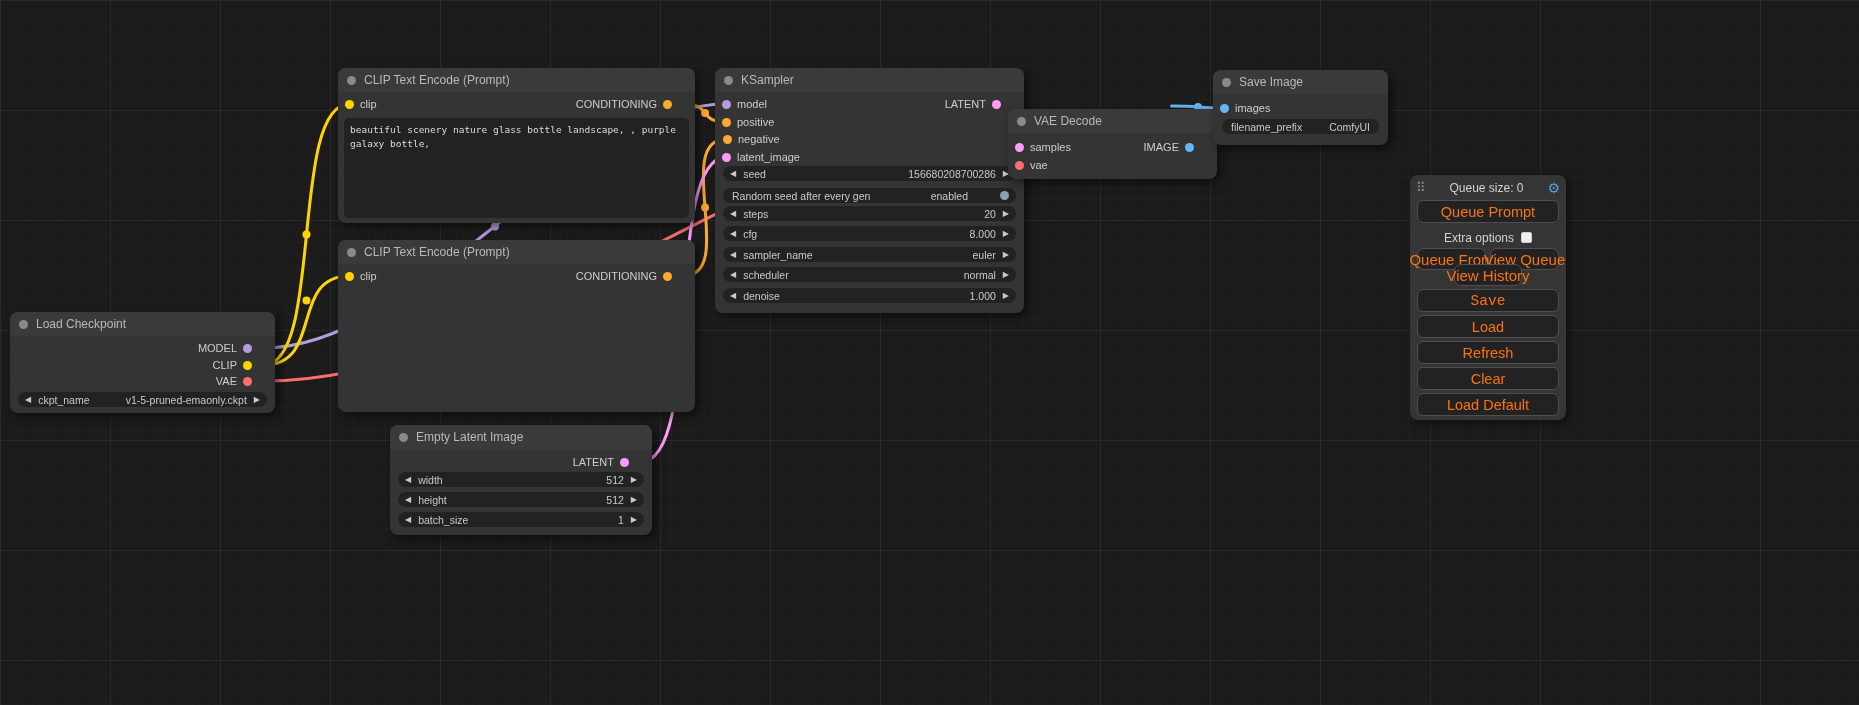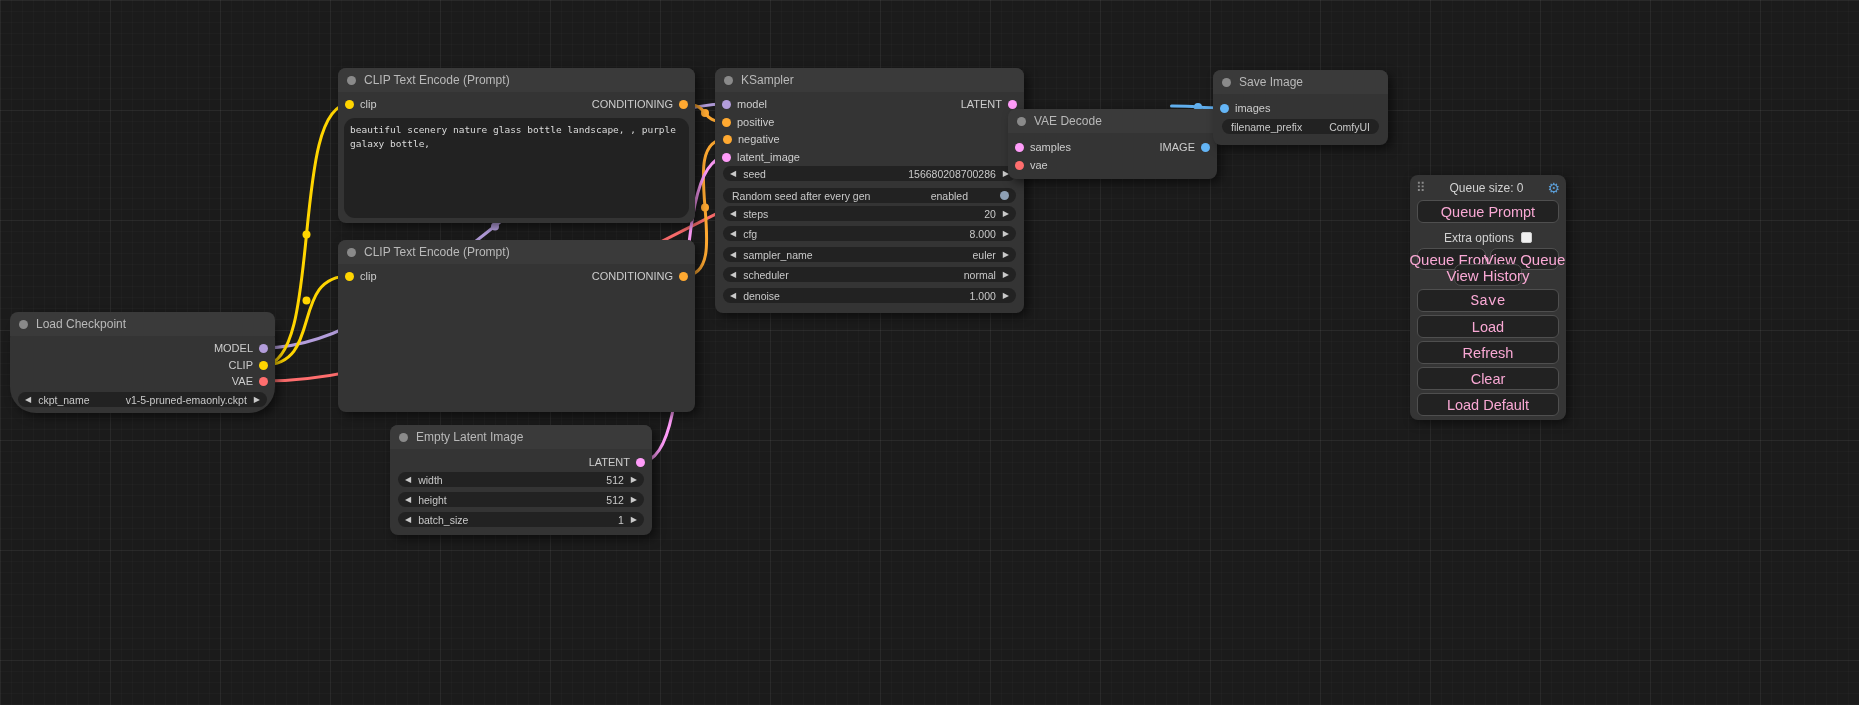--- a/index.html
+++ b/index.html
@@ -27,57 +27,57 @@
   }
   .node-header {
     height: 24px; background: #3a3a3a; border-radius: 8px 8px 0 0;
     display: flex; align-items: center; gap: 8px; padding: 0 9px;
   }
   .collapse-dot { width: 9px; height: 9px; border-radius: 50%; background: #8a8a8a; flex: none; }
   .node-title { font-size: 12px; color: #b9b9b9; white-space: nowrap; }
 
   .slot { position: absolute; height: 16px; display: flex; align-items: center; gap: 6px; font-size: 11px; color: #cdcdcd; }
   .slot.in  { left: 0; padding-left: 7px; }
-  .slot.out { right: 0; padding-right: 7px; }
+  .slot.out { right: 0; padding-right: 23px; }
   .slot-dot { width: 9px; height: 9px; border-radius: 50%; flex: none; }
   .slot-label { white-space: nowrap; }
 
   .widget {
     position: absolute; left: 8px; right: 8px; height: 15px;
     background: #222222; border-radius: 8px;
     display: flex; align-items: center; padding: 0 7px;
     font-size: 10.5px; color: #c9c9c9; cursor: pointer;
   }
   .widget .arrow { font-size: 8px; color: #c9c9c9; line-height: 1; }
   .widget .wname { margin-left: 7px; flex: 1; white-space: nowrap; overflow: hidden; }
   .widget .wvalue { margin-right: 7px; white-space: nowrap; }
   .widget.noarrows .wname { margin-left: 2px; }
   .widget.noarrows .wvalue { margin-right: 2px; }
   .toggle-dot { width: 9px; height: 9px; border-radius: 50%; flex: none; margin-left: 2px; }
 
   .prompt-box {
     position: absolute; left: 6px; right: 6px;
-    background: #222222; border-radius: 11px; padding: 5px 6px;
+    background: #222222; border-radius: 5px; padding: 5px 6px;
     font-family: "DejaVu Sans Mono", monospace; font-size: 9.5px; line-height: 1.45;
     color: #dcdcdc; white-space: pre-wrap; overflow: hidden; cursor: text;
   }
 
   #menu {
     position: absolute; z-index: 3; left: 1410px; top: 175px; width: 156px; height: 245px;
     background: #353535; border-radius: 8px; box-shadow: 3px 3px 10px rgba(0,0,0,0.5);
   }
   .menu-top { position: absolute; top: 4px; left: 6px; right: 6px; height: 17px; display: flex; align-items: center; }
   .drag-handle { color: #8a8a8a; font-size: 13px; cursor: grab; }
   .queue-size { flex: 1; text-align: center; color: #d2d2d2; font-size: 12px; }
   .gear { font-size: 14px; cursor: pointer; }
 
   .btn {
     position: absolute; left: 7px; width: 142px;
     background: #222222; border: 1px solid #4f4f4f; border-radius: 6px;
-    color: #f9a8d4; display: flex; align-items: center; justify-content: center;
+    color: #f97316; display: flex; align-items: center; justify-content: center;
     cursor: pointer; white-space: nowrap;
   }
   .btn.big { height: 23px; font-size: 14.5px; }
   .btn.small { height: 22px; font-size: 15px; border-radius: 7px; }
 
   .extra-row { position: absolute; top: 56px; left: 0; right: 0; height: 13px; display: flex; align-items: center; justify-content: center; gap: 7px; }
   .extra-label { color: #d2d2d2; font-size: 12px; }
   .checkbox { width: 11px; height: 11px; background: #f0f0f0; border-radius: 2px; border: 1px solid #cfcfcf; cursor: pointer; }
 </style>
 </head>
@@ -107,21 +107,21 @@
     <path class="wire" d="M640.5,462 C705,462 662,157 726.5,157" stroke="#FF9CF9"></path>
     <circle cx="683.5" cy="309.5" r="4" fill="#FF9CF9"></circle>
 
     <path class="wire" d="M970.5,104 C1000,104 990,106 1019.5,106" stroke="#FF9CF9"></path>
     <circle cx="995" cy="105" r="4" fill="#FF9CF9"></circle>
 
     <path class="wire" d="M1171.5,106 C1203,106 1193,108 1224.5,108" stroke="#64B5F6"></path>
     <circle cx="1198" cy="107" r="4" fill="#64B5F6"></circle>
   </svg>
 
-  <div class="node" style="left:10px; top:312px; width:265px; height:101px;border-radius:26px;">
+  <div class="node" style="left:10px; top:312px; width:265px; height:101px;">
     <div class="node-header">
       <span class="collapse-dot"></span>
       <span class="node-title">Load Checkpoint</span>
     </div>
     <div class="slot out" style="top:28px;">
       <span class="slot-label">MODEL</span>
       <span class="slot-dot" style="background-color: rgb(179, 157, 219);"></span>
     </div>
     <div class="slot out" style="top:45px;">
       <span class="slot-label">CLIP</span>

